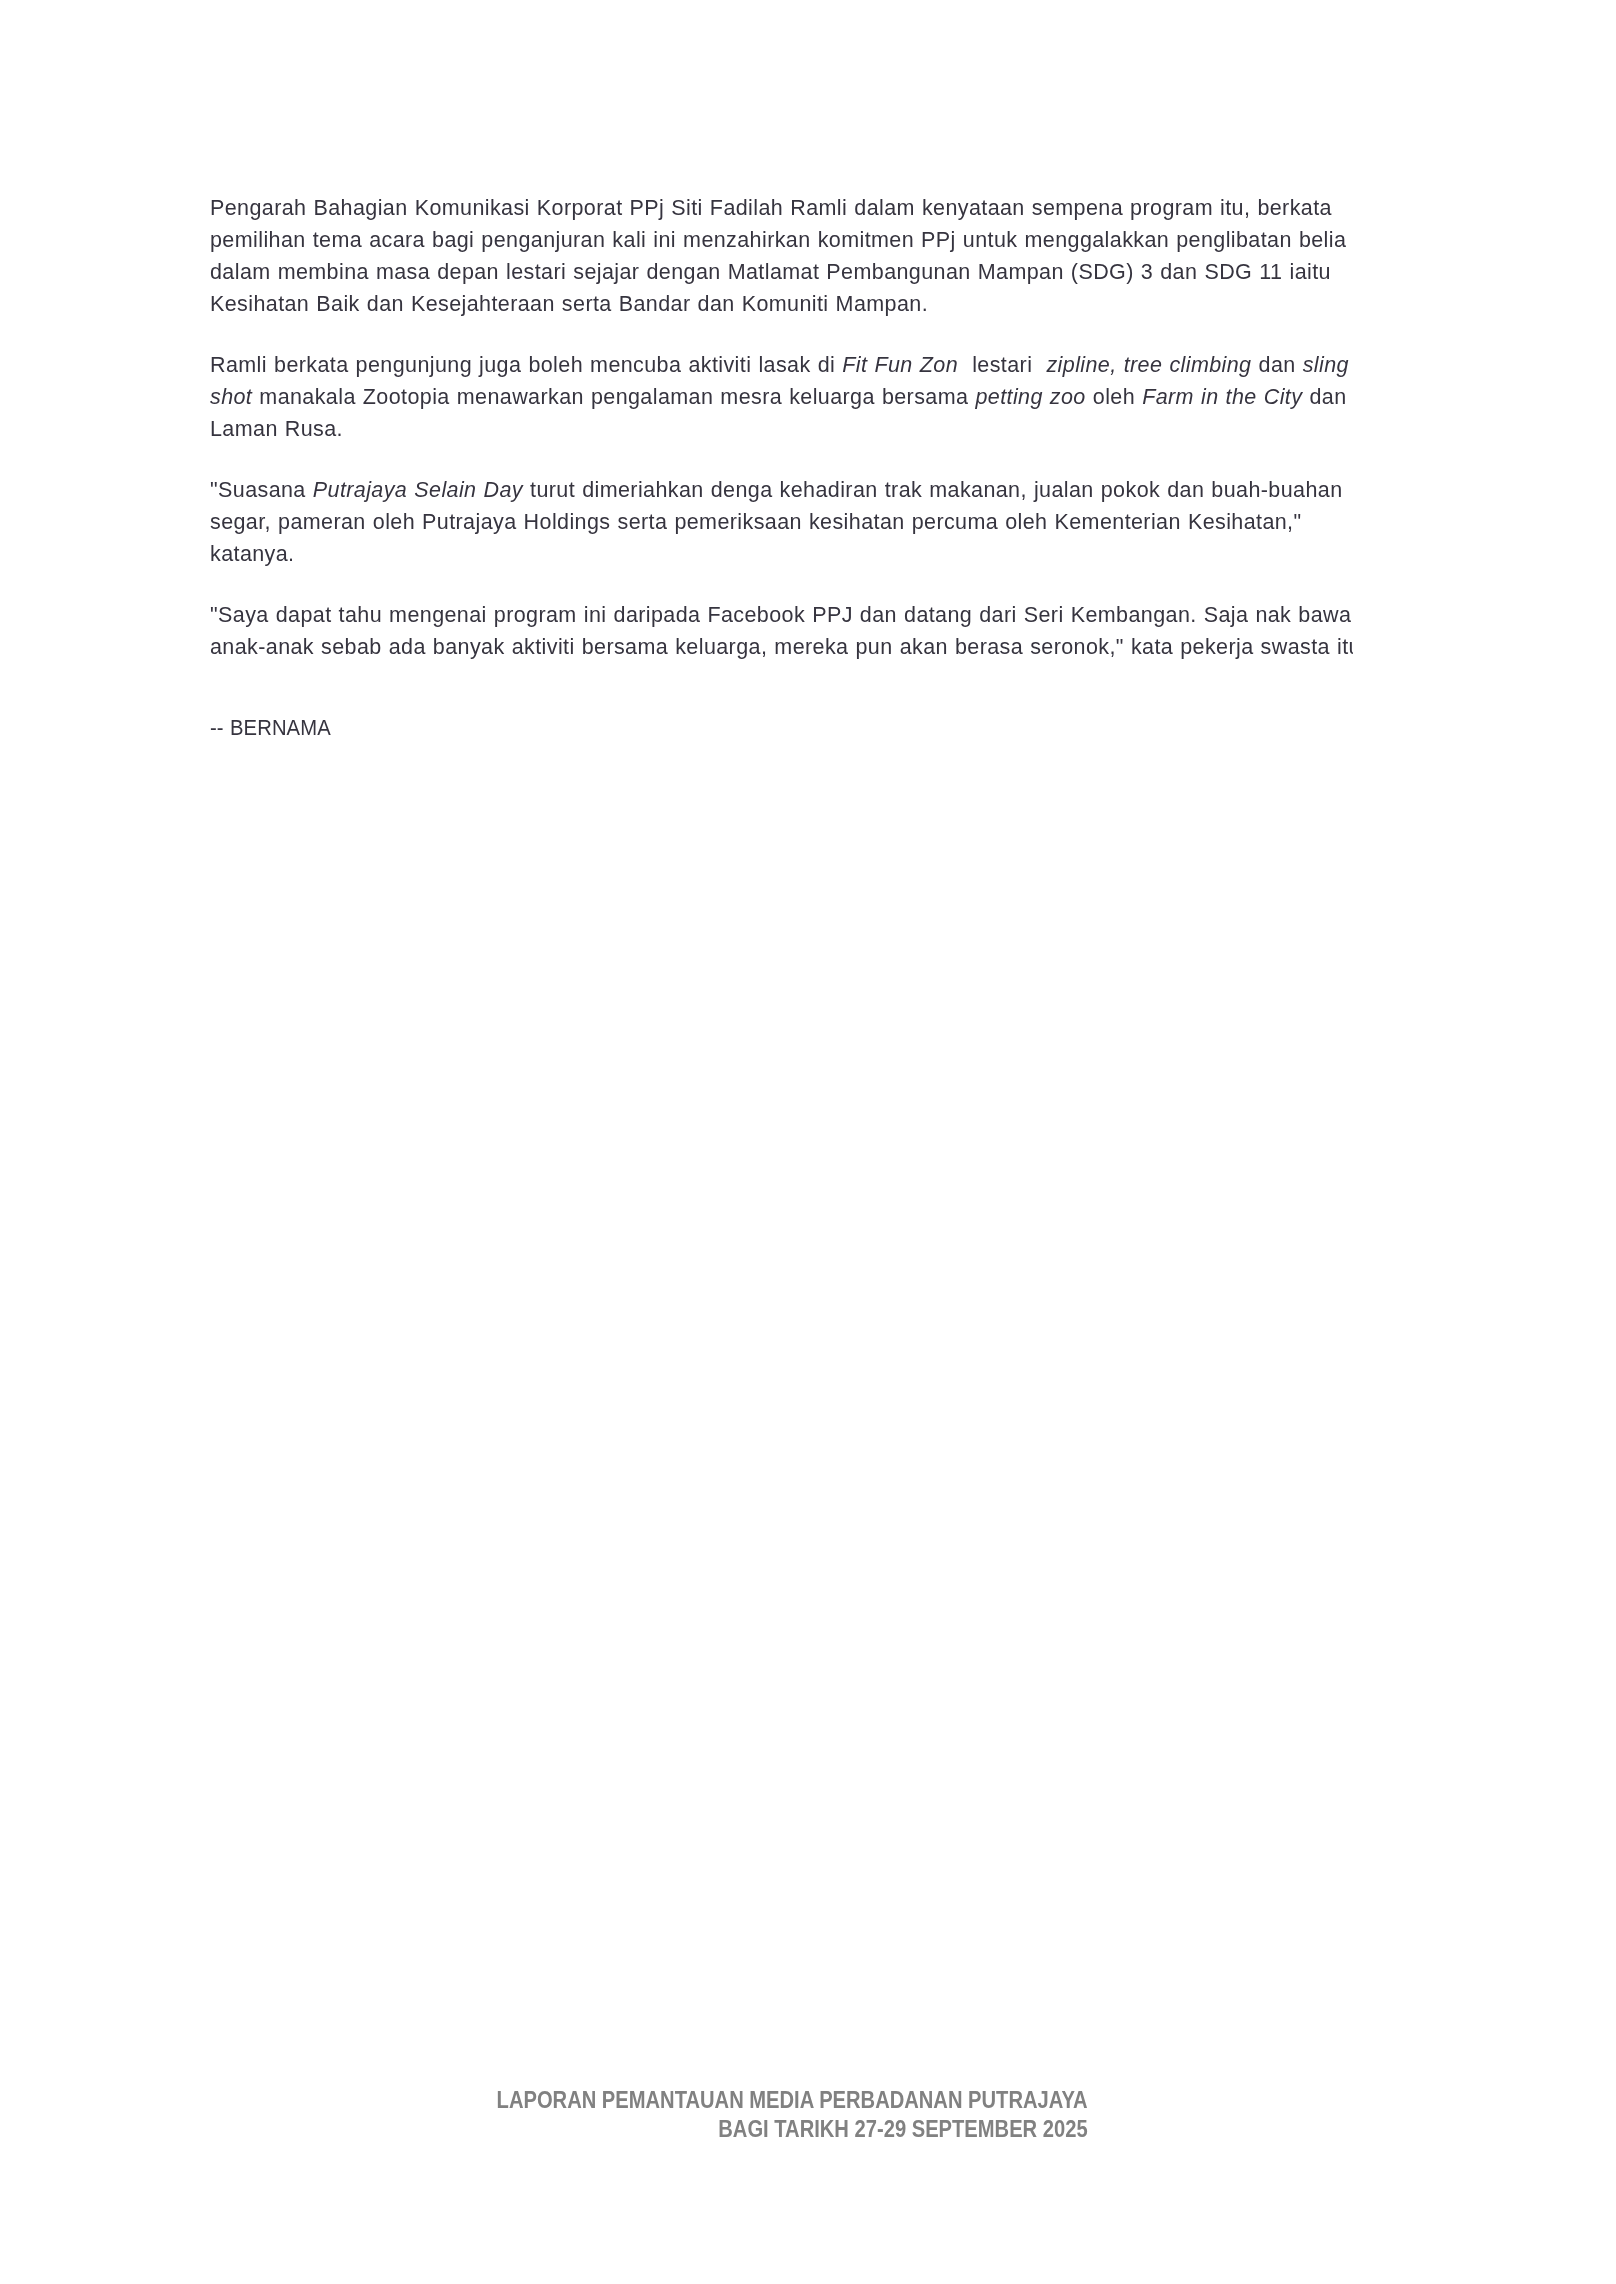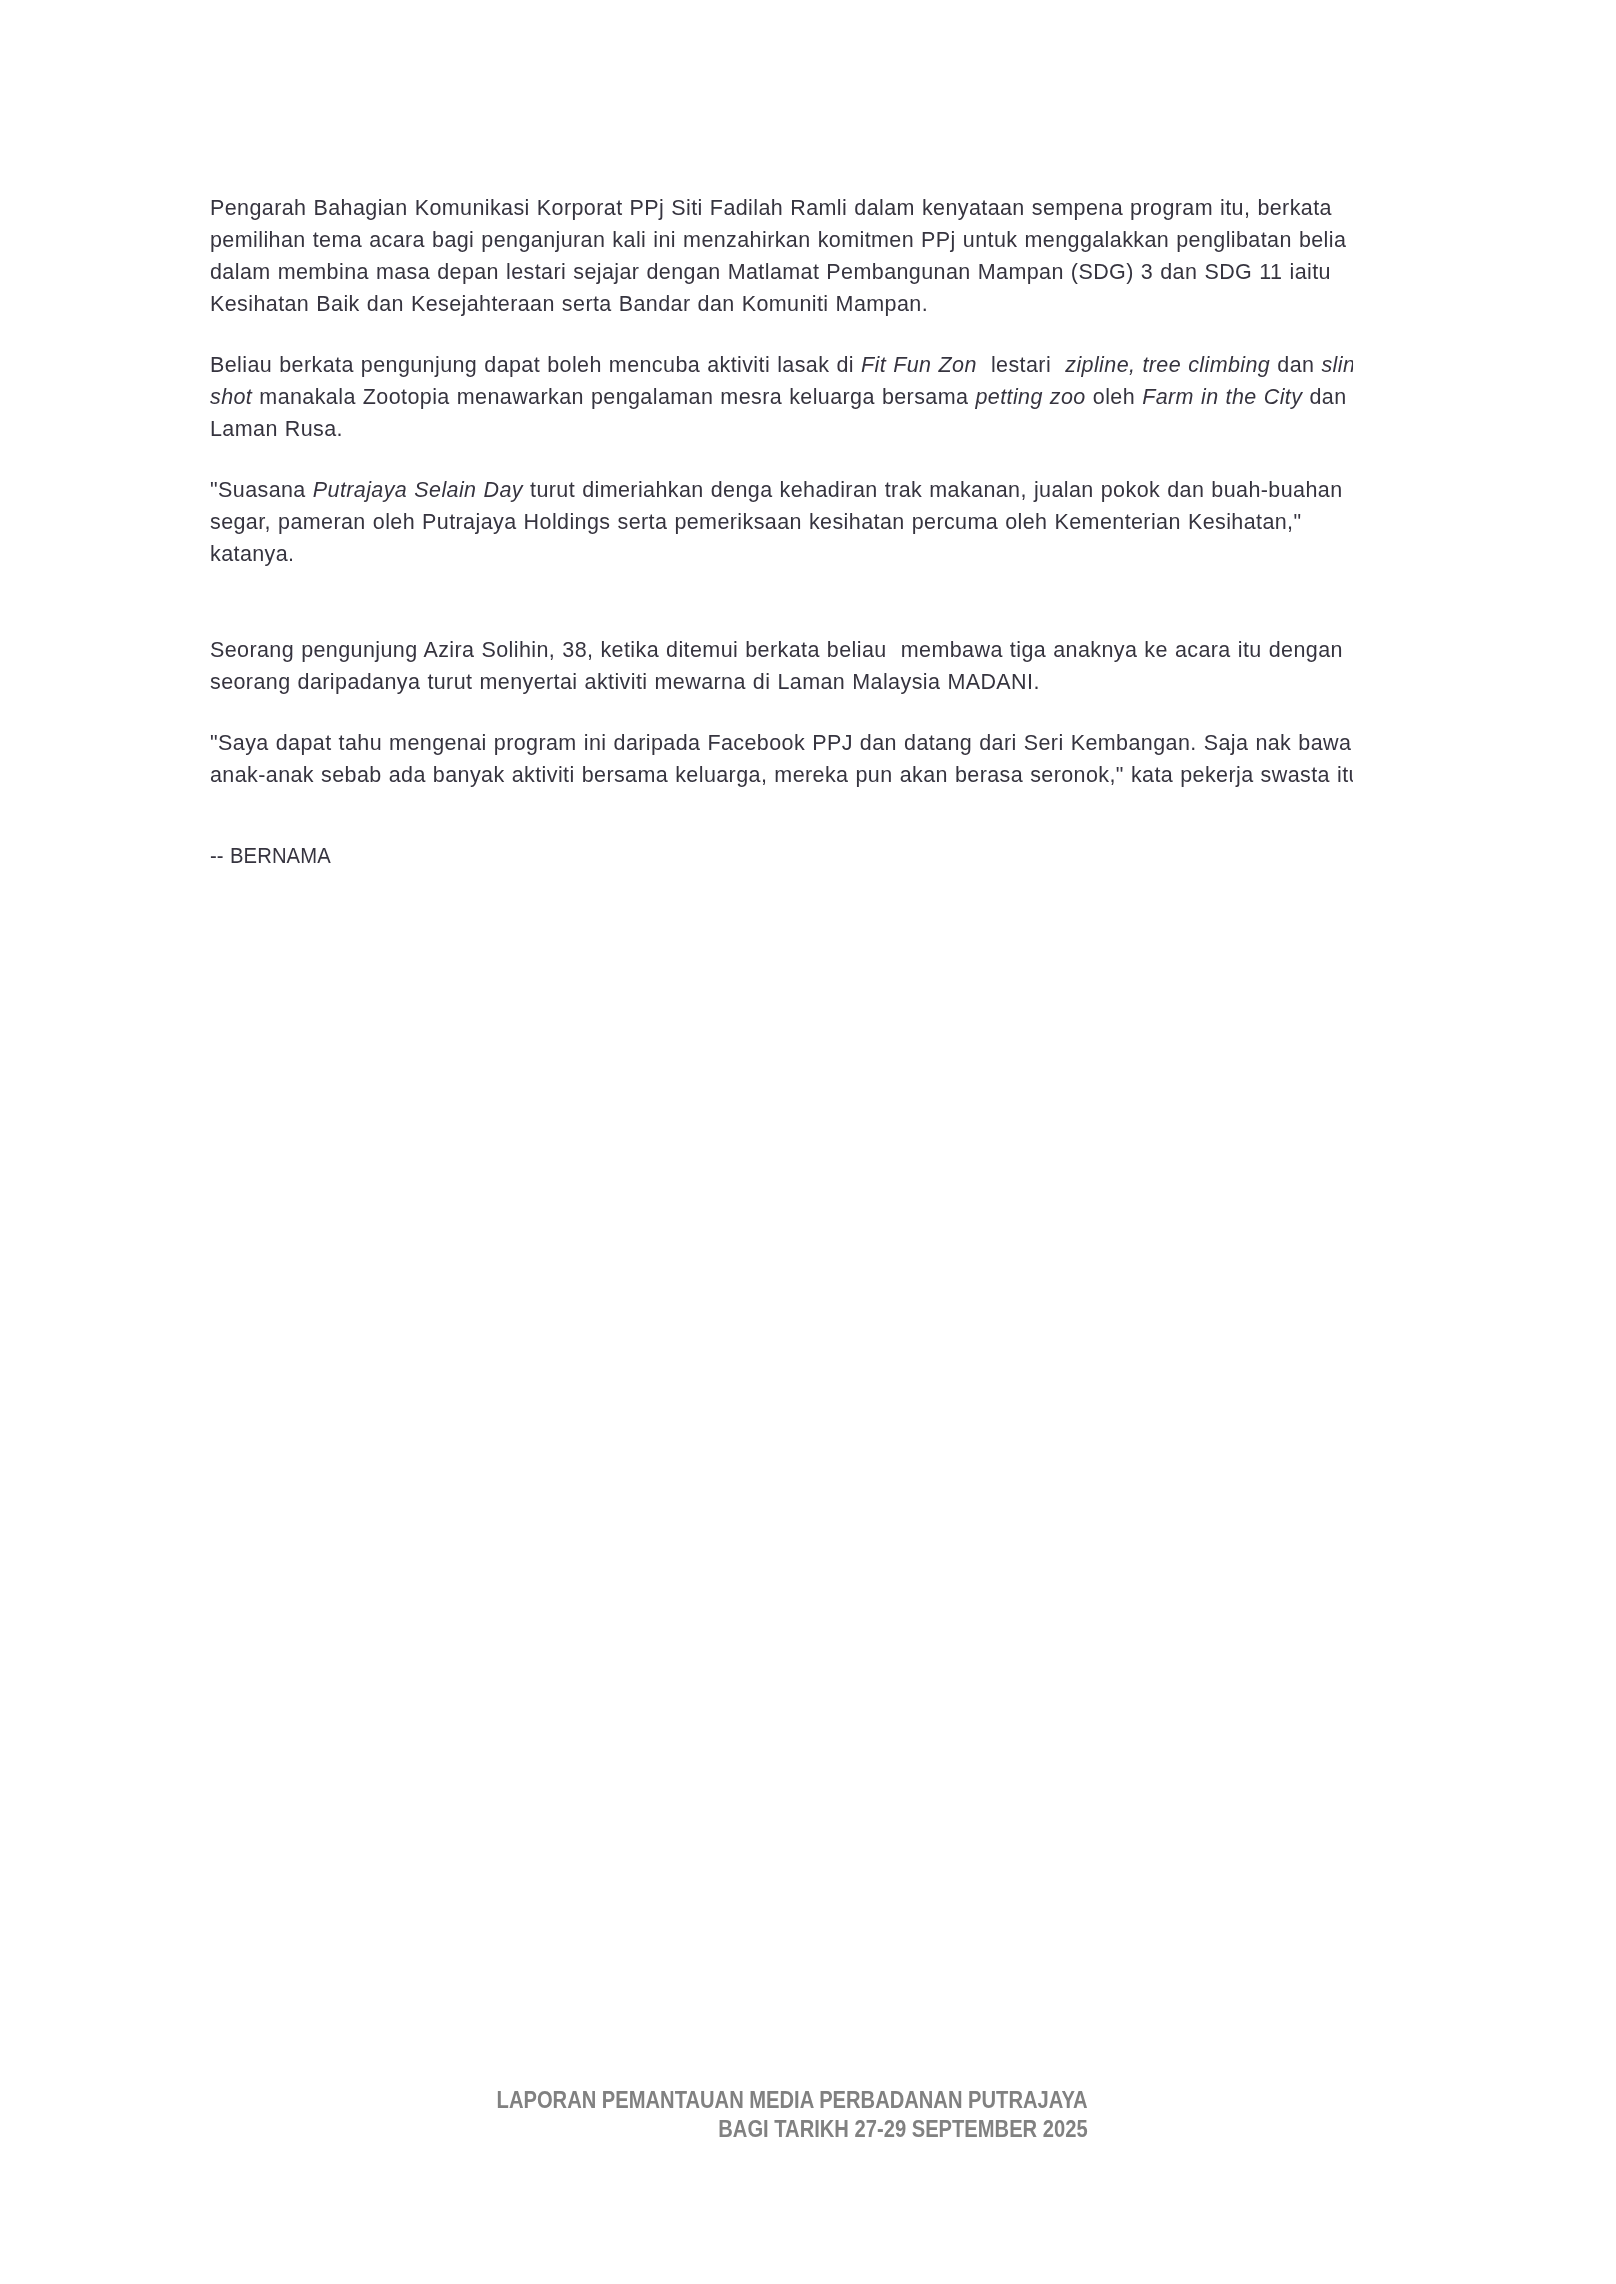--- a/index.html
+++ b/index.html
@@ -71,23 +71,22 @@
   }
 </style>
 </head>
 <body>
 
 <div class="page" style="color: rgb(54, 52, 63);">
 
   <main class="article">
     <div>
         <p class="para"><span>Pengarah Bahagian Komunikasi Korporat PPj Siti Fadilah Ramli dalam kenyataan sempena program itu, berkata pemilihan tema acara bagi penganjuran kali ini menzahirkan komitmen PPj untuk menggalakkan penglibatan belia dalam membina masa depan lestari sejajar dengan Matlamat Pembangunan Mampan (SDG) 3 dan SDG 11 iaitu Kesihatan Baik dan Kesejahteraan serta Bandar dan Komuniti Mampan.</span></p>
-        <p class="para"><span>Beliau berkata pengunjung dapat boleh mencuba aktiviti lasak di </span><em>Fit Fun Zon</em><span>  lestari  </span><em>zipline, tree climbing</em><span> dan </span><em>sling shot</em><span> manakala Zootopia menawarkan pengalaman mesra keluarga bersama </span><em>petting zoo</em><span> oleh </span><em>Farm in the City</em><span> dan di Laman Rusa.</span></p>
+        <p class="para"><span>Ramli berkata pengunjung juga boleh mencuba aktiviti lasak di </span><em>Fit Fun Zon</em><span>  lestari  </span><em>zipline, tree climbing</em><span> dan </span><em>sling shot</em><span> manakala Zootopia menawarkan pengalaman mesra keluarga bersama </span><em>petting zoo</em><span> oleh </span><em>Farm in the City</em><span> dan di Laman Rusa.</span></p>
         <p class="para"><span>"Suasana </span><em>Putrajaya Selain Day</em><span> turut dimeriahkan denga kehadiran trak makanan, jualan pokok dan buah-buahan segar, pameran oleh Putrajaya Holdings serta pemeriksaan kesihatan percuma oleh Kementerian Kesihatan," katanya.</span></p>
-        <p class="para gap-before"><span>Seorang pengunjung Azira Solihin, 38, ketika ditemui berkata beliau  membawa tiga anaknya ke acara itu dengan seorang daripadanya turut menyertai aktiviti mewarna di Laman Malaysia MADANI.</span></p>
         <p class="para"><span>"Saya dapat tahu mengenai program ini daripada Facebook PPJ dan datang dari Seri Kembangan. Saja nak bawa anak-anak sebab ada banyak aktiviti bersama keluarga, mereka pun akan berasa seronok," kata pekerja swasta itu.</span></p>
       </div>
     <div class="signoff">-- BERNAMA</div>
   </main>
 
   <footer>
     <div class="footer-title" style="color: rgb(129, 129, 129);">
       <div>LAPORAN PEMANTAUAN MEDIA PERBADANAN PUTRAJAYA</div>
       <div>BAGI TARIKH 27-29 SEPTEMBER 2025</div>
     </div>

